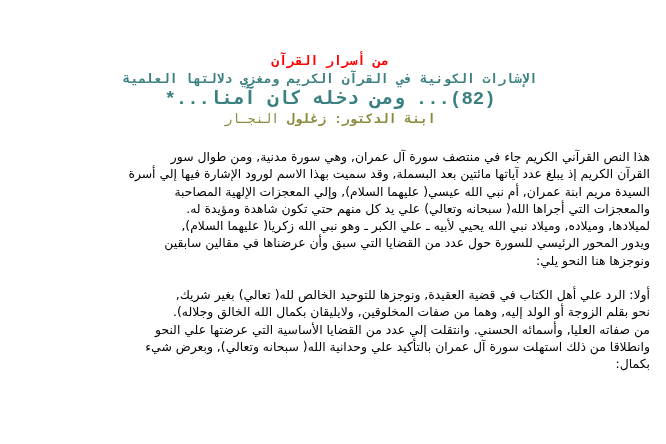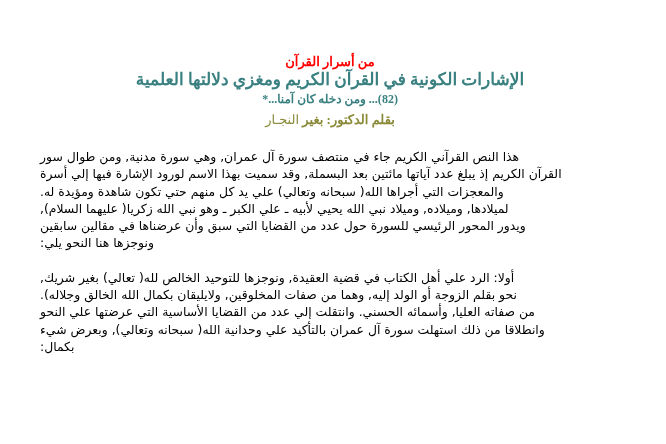--- a/index.html
+++ b/index.html
@@ -22,55 +22,55 @@
       height: 444px;
       direction: rtl;
     }
     .header {
       position: absolute;
       top: 52px;
       left: 60px;
       width: 540px;
       text-align: center;
       font-weight: bold;
-      font-family: Liberation Serif, serif;
+      font-family: Liberation Mono, monospace;
     }
     .header .section-title {
       color: #ff0000;
       font-size: 13px;
       line-height: 19px;
     }
     .header .main-title {
       color: #3a8080;
-      font-size: 17px;
+      font-size: 13px;
       line-height: 18px;
     }
     .header .subtitle {
       color: #3a8080;
-      font-size: 12px;
+      font-size: 19px;
       line-height: 21px;
     }
     .header .author {
       color: #8a8a3a;
       font-size: 13px;
       line-height: 19px;
     }
     .header .author .author-name-light {
       font-weight: normal;
     }
     .body-text {
       position: absolute;
       top: 148px;
       right: 16px;
       width: 610px;
       font-family: "DejaVu Sans", sans-serif;
       font-size: 12.4px;
       line-height: 17.3px;
       color: #000000;
-      text-align: left;
+      text-align: right;
     }
     .body-text .para {
       margin: 0;
       padding: 0;
     }
     .body-text .line {
       display: block;
       white-space: nowrap;
     }
     .body-text .gap {
@@ -80,29 +80,30 @@
 </head>
 <body>
 
 <div class="page">
 
   <div class="header">
     <div class="section-title">من أسرار القرآن</div>
     <div class="main-title">الإشارات الكونية في القرآن الكريم ومغزي دلالتها العلمية</div>
     <div class="subtitle">(82)... ومن دخله كان آمنا...*</div>
     <div class="author">
-      <span>بقلم الدكتور: بغير</span>
+      <span>ابنة الدكتور: زغلول</span>
       <span class="author-name-light">النجـار</span>
     </div>
   </div>
 
   <div class="body-text">
     <div class="para">
       <span class="line">هذا النص القرآني الكريم جاء في منتصف سورة آل عمران, وهي سورة مدنية, ومن طوال سور</span>
       <span class="line">القرآن الكريم إذ يبلغ عدد آياتها مائتين بعد البسملة, وقد سميت بهذا الاسم لورود الإشارة فيها إلي أسرة</span>
+      <span class="line">السيدة مريم ابنة عمران, أم نبي الله عيسي( عليهما السلام), وإلي المعجزات الإلهية المصاحبة</span>
       <span class="line">والمعجزات التي أجراها الله( سبحانه وتعالي) علي يد كل منهم حتي تكون شاهدة ومؤيدة له.</span>
       <span class="line">لميلادها, وميلاده, وميلاد نبي الله يحيي لأبيه ـ علي الكبر ـ وهو نبي الله زكريا( عليهما السلام),</span>
       <span class="line">ويدور المحور الرئيسي للسورة حول عدد من القضايا التي سبق وأن عرضناها في مقالين سابقين</span>
       <span class="line">ونوجزها هنا النحو يلي:</span>
     </div>
     <div class="gap"></div>
     <div class="para">
       <span class="line">أولا: الرد علي أهل الكتاب في قضية العقيدة, ونوجزها للتوحيد الخالص لله( تعالي) بغير شريك,</span>
       <span class="line">نحو بقلم الزوجة أو الولد إليه, وهما من صفات المخلوقين, ولايليقان بكمال الله الخالق وجلاله).</span>
       <span class="line">من صفاته العليا, وأسمائه الحسني. وانتقلت إلي عدد من القضايا الأساسية التي عرضتها علي النحو</span>

